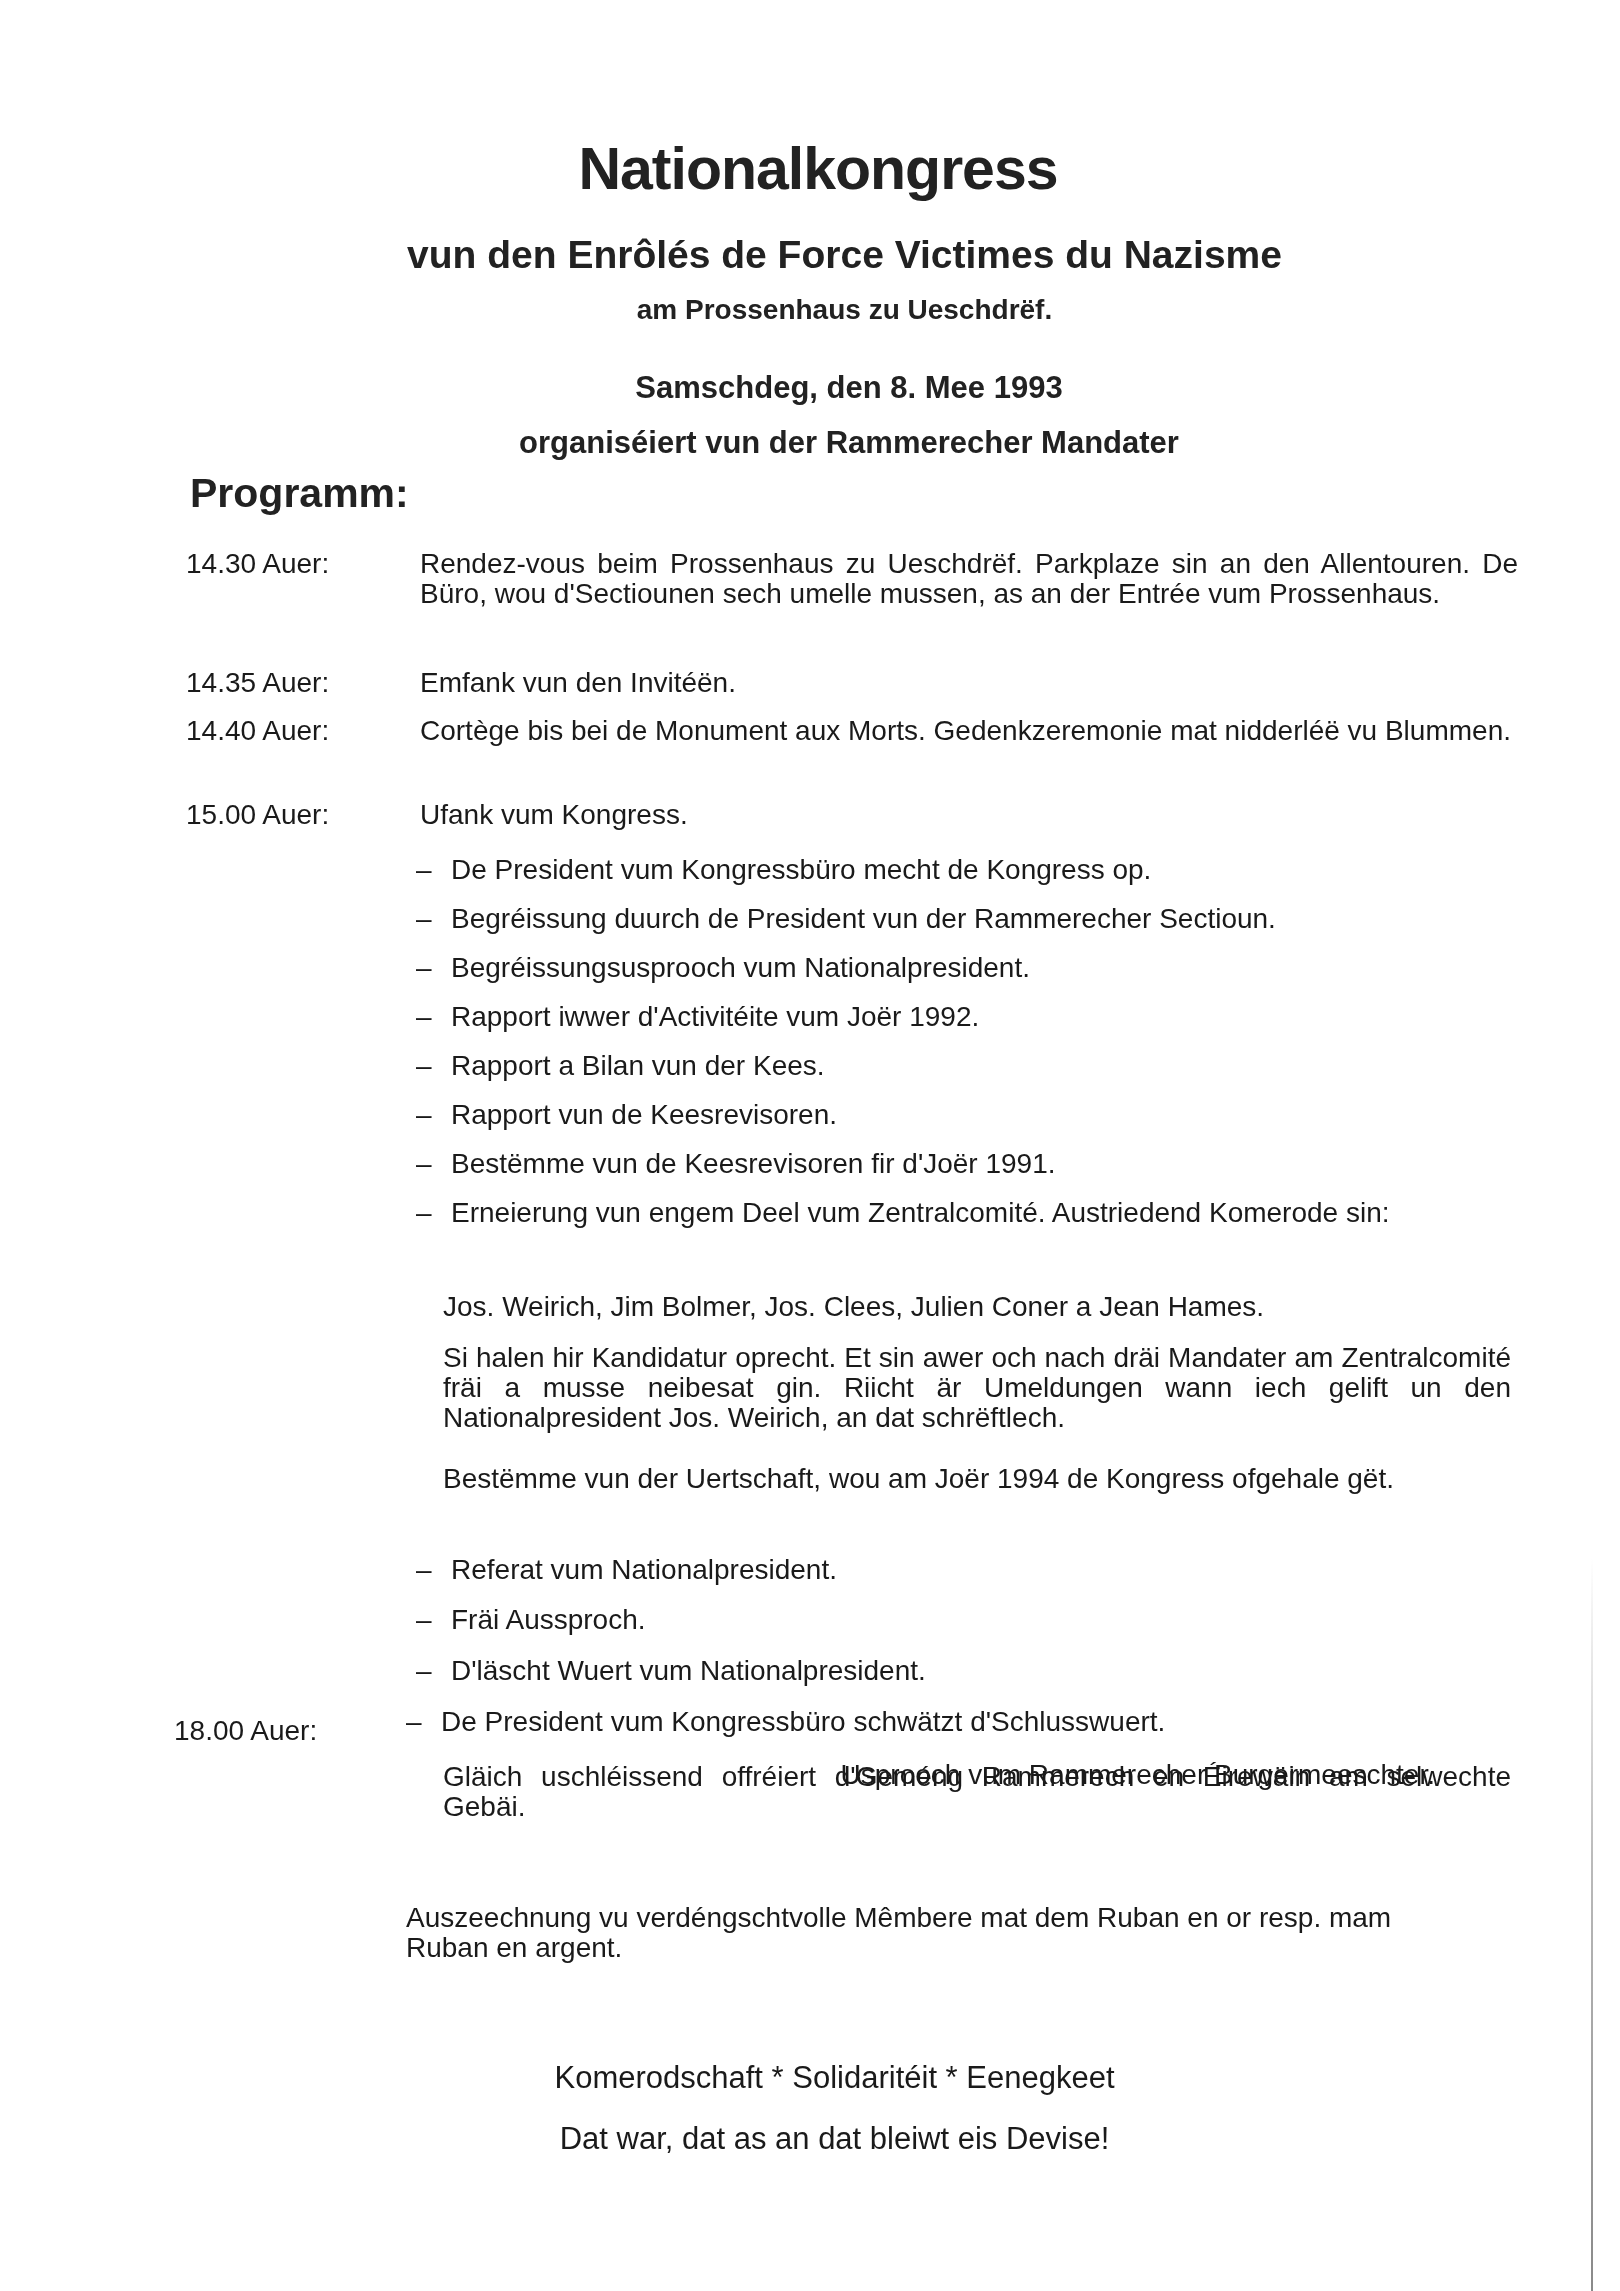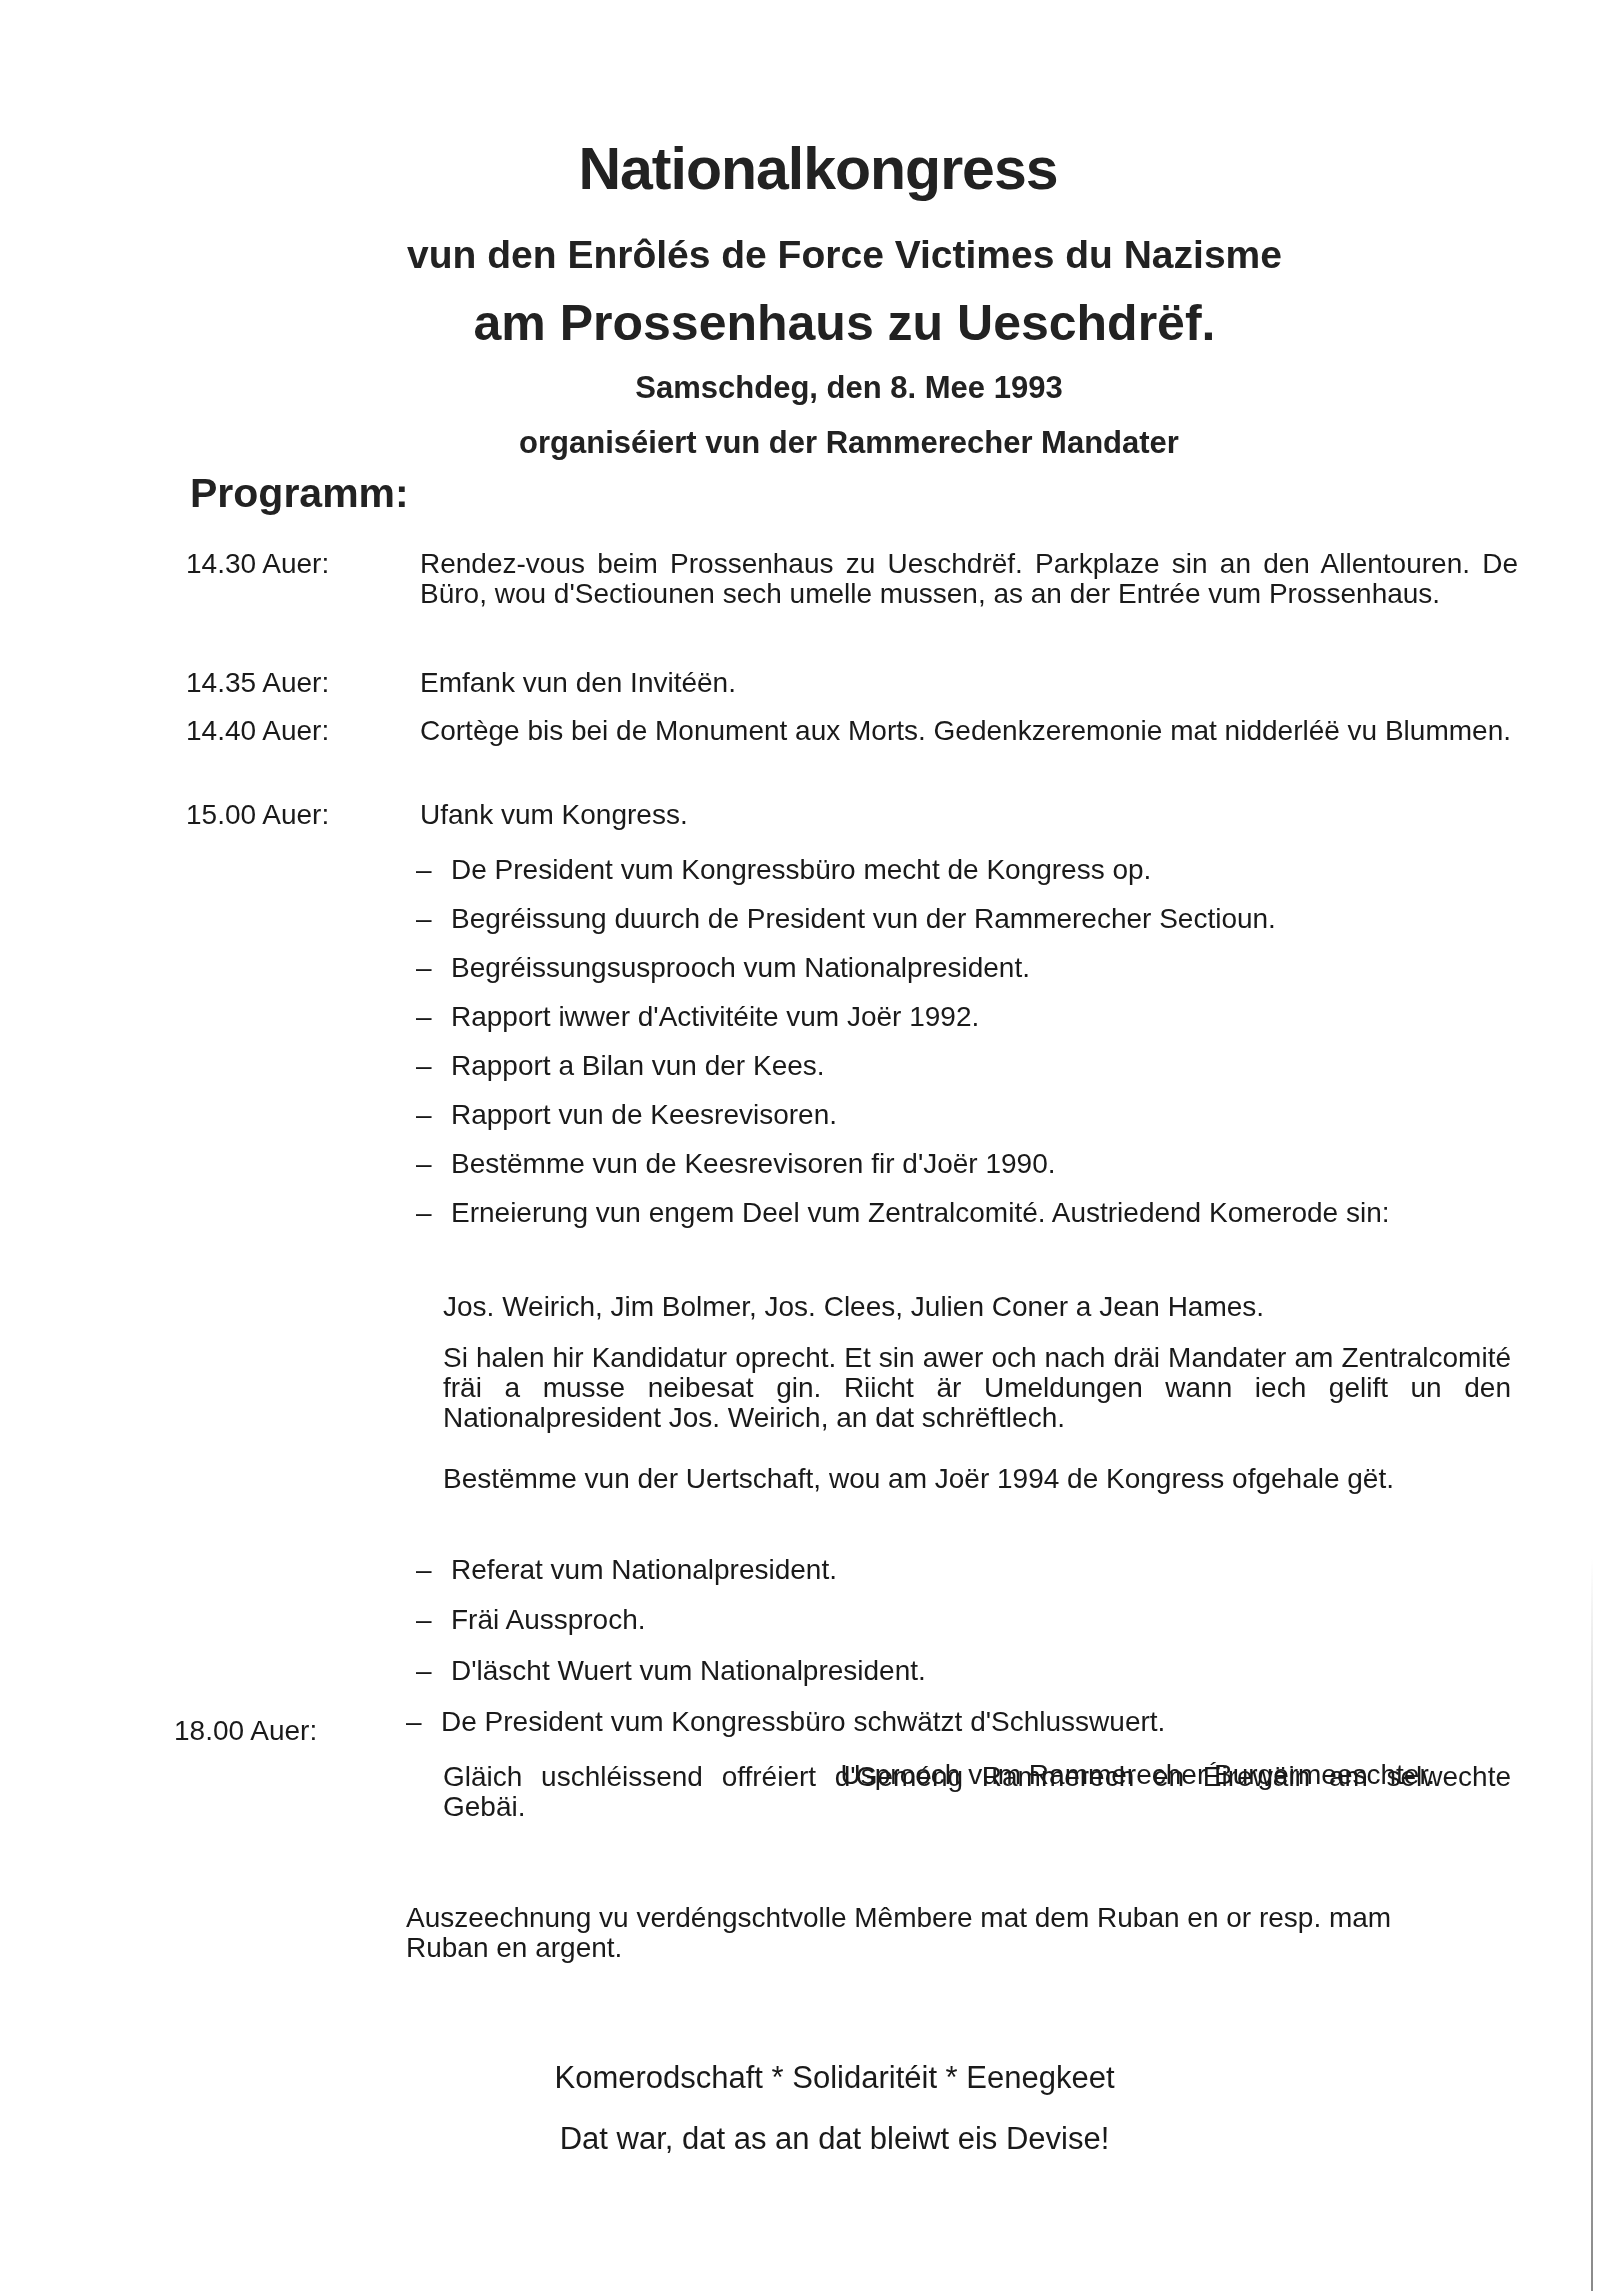--- a/index.html
+++ b/index.html
@@ -1,21 +1,21 @@
 <!DOCTYPE html>
 <html><head>
 <meta charset="utf-8">
 <style>
   html, body { margin: 0; padding: 0; background: #ffffff; }
   body { width: 1620px; height: 2292px; position: relative; overflow: hidden; color: #1a1a1a; font-family: "Liberation Sans", sans-serif; }
   .page { position: absolute; inset: 0; }
   .title { position: absolute; left: 0; width: 1620px; top: 135px; text-align: center; font-weight: bold; font-size: 59px; color: #222; letter-spacing: -1px; margin-left: 8px; }
   .sub { position: absolute; left: 0; width: 1620px; text-align: center; font-weight: bold; color: #222; }
   .sub1 { top: 233px; font-size: 39px; padding-left: 69px; box-sizing: border-box; }
-  .sub2 { top: 294px; font-size: 50px; padding-left: 69px; box-sizing: border-box; }
+  .sub2 { top: 294px; font-size: 28px; padding-left: 69px; box-sizing: border-box; }
   .sub3 { top: 370px; font-size: 31px; padding-left: 78px; box-sizing: border-box; }
   .sub4 { top: 425px; font-size: 31px; padding-left: 78px; box-sizing: border-box; }
   .prog { position: absolute; left: 190px; top: 470px; font-weight: bold; font-size: 41px; color: #222; }
 
   .row { position: absolute; left: 0; width: 1620px; font-size: 28px; line-height: 30px; }
   .time { position: absolute; left: 186px; top: 0; width: 216px; }
   .body { position: absolute; left: 420px; width: 1098px; text-align: justify; }
   .bullet { position: absolute; left: 416px; font-size: 28px; line-height: 30px; }
   .bullet .dash { position: absolute; left: 0; top: 0; }
   .bullet .txt { position: absolute; left: 35px; width: 1078px; text-align: justify; }
@@ -77,21 +77,21 @@
   <div class="bullet" style="top:1051px;">
     <span class="dash">–</span>
     <span class="txt">Rapport a Bilan vun der Kees.</span>
   </div>
   <div class="bullet" style="top:1100px;">
     <span class="dash">–</span>
     <span class="txt">Rapport vun de Keesrevisoren.</span>
   </div>
   <div class="bullet" style="top:1149px;">
     <span class="dash">–</span>
-    <span class="txt">Bestëmme vun de Keesrevisoren fir d'Joër 1990.</span>
+    <span class="txt">Bestëmme vun de Keesrevisoren fir d'Joër 1991.</span>
   </div>
   <div class="bullet" style="top:1198px;">
     <span class="dash">–</span>
     <span class="txt">Erneierung vun engem Deel vum Zentralcomité. Austriedend Komerode sin:</span>
   </div>
 
   <div class="para" style="top:1292px;">Jos. Weirich, Jim Bolmer, Jos. Clees, Julien Coner a Jean Hames.</div>
   <div class="para" style="top:1343px;">Si halen hir Kandidatur oprecht. Et sin awer och nach dräi Mandater am Zentralcomité fräi a musse neibesat gin. Riicht är Umeldungen wann iech gelift un den Nationalpresident Jos. Weirich, an dat schrëftlech.</div>
   <div class="para" style="top:1464px;">Bestëmme vun der Uertschaft, wou am Joër 1994 de Kongress ofgehale gët.</div>
 

